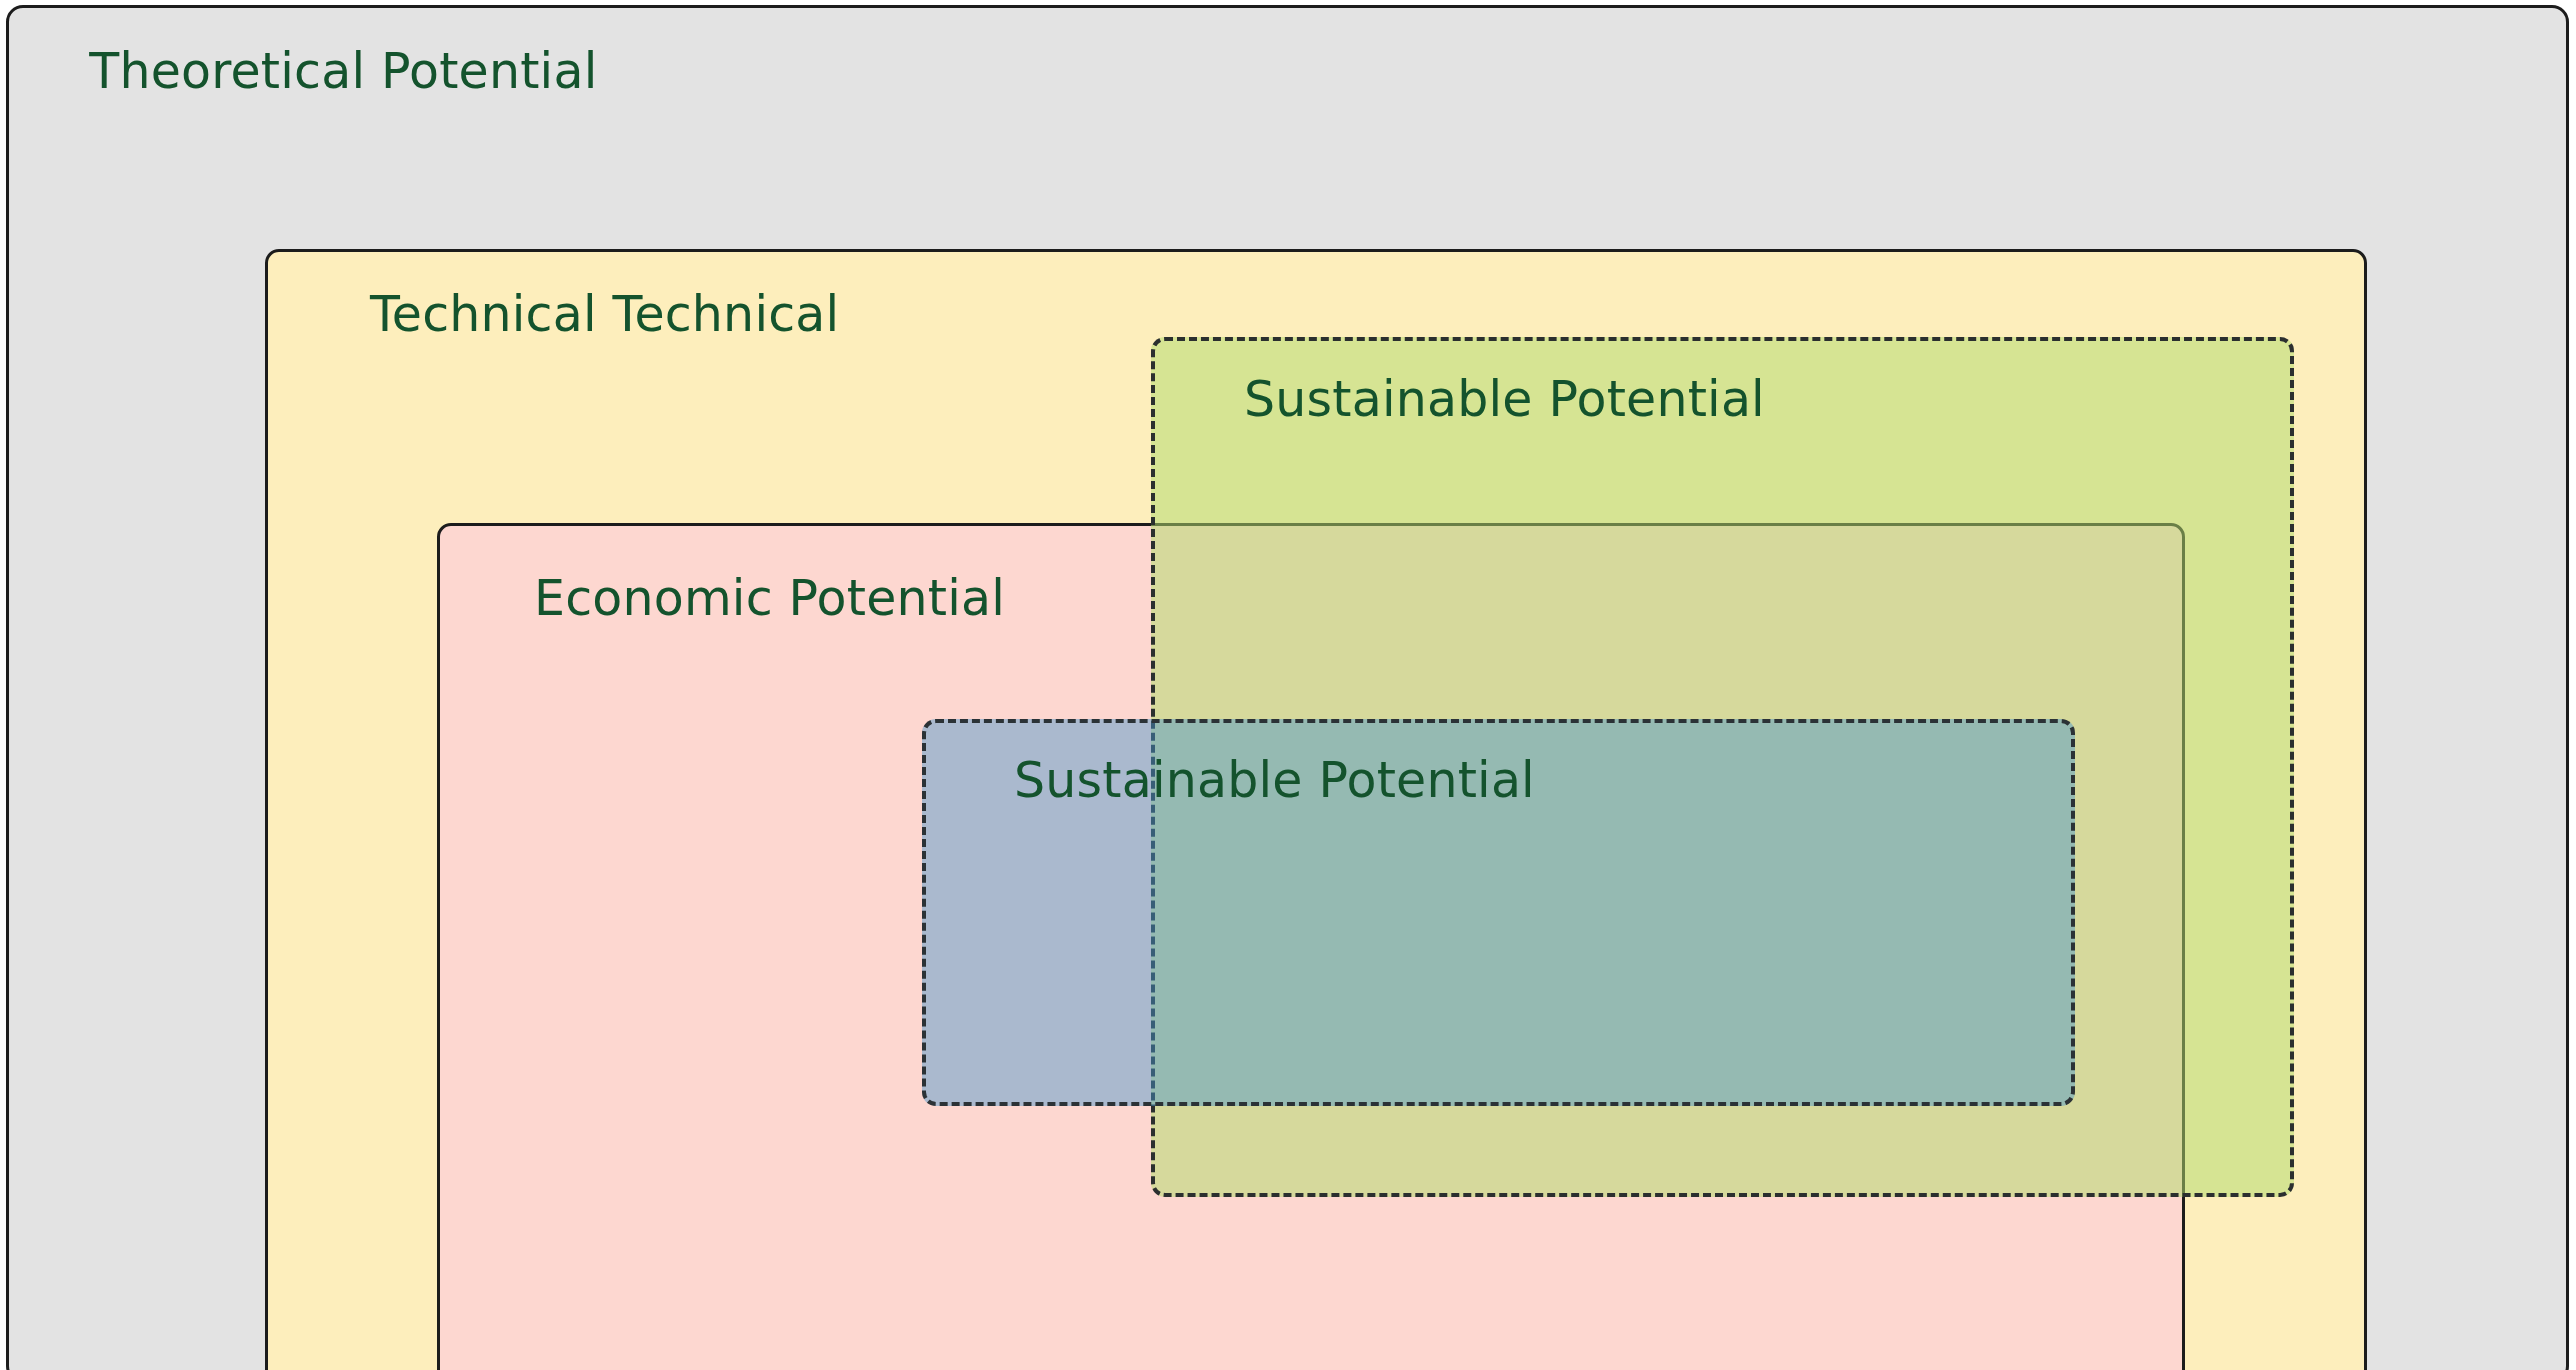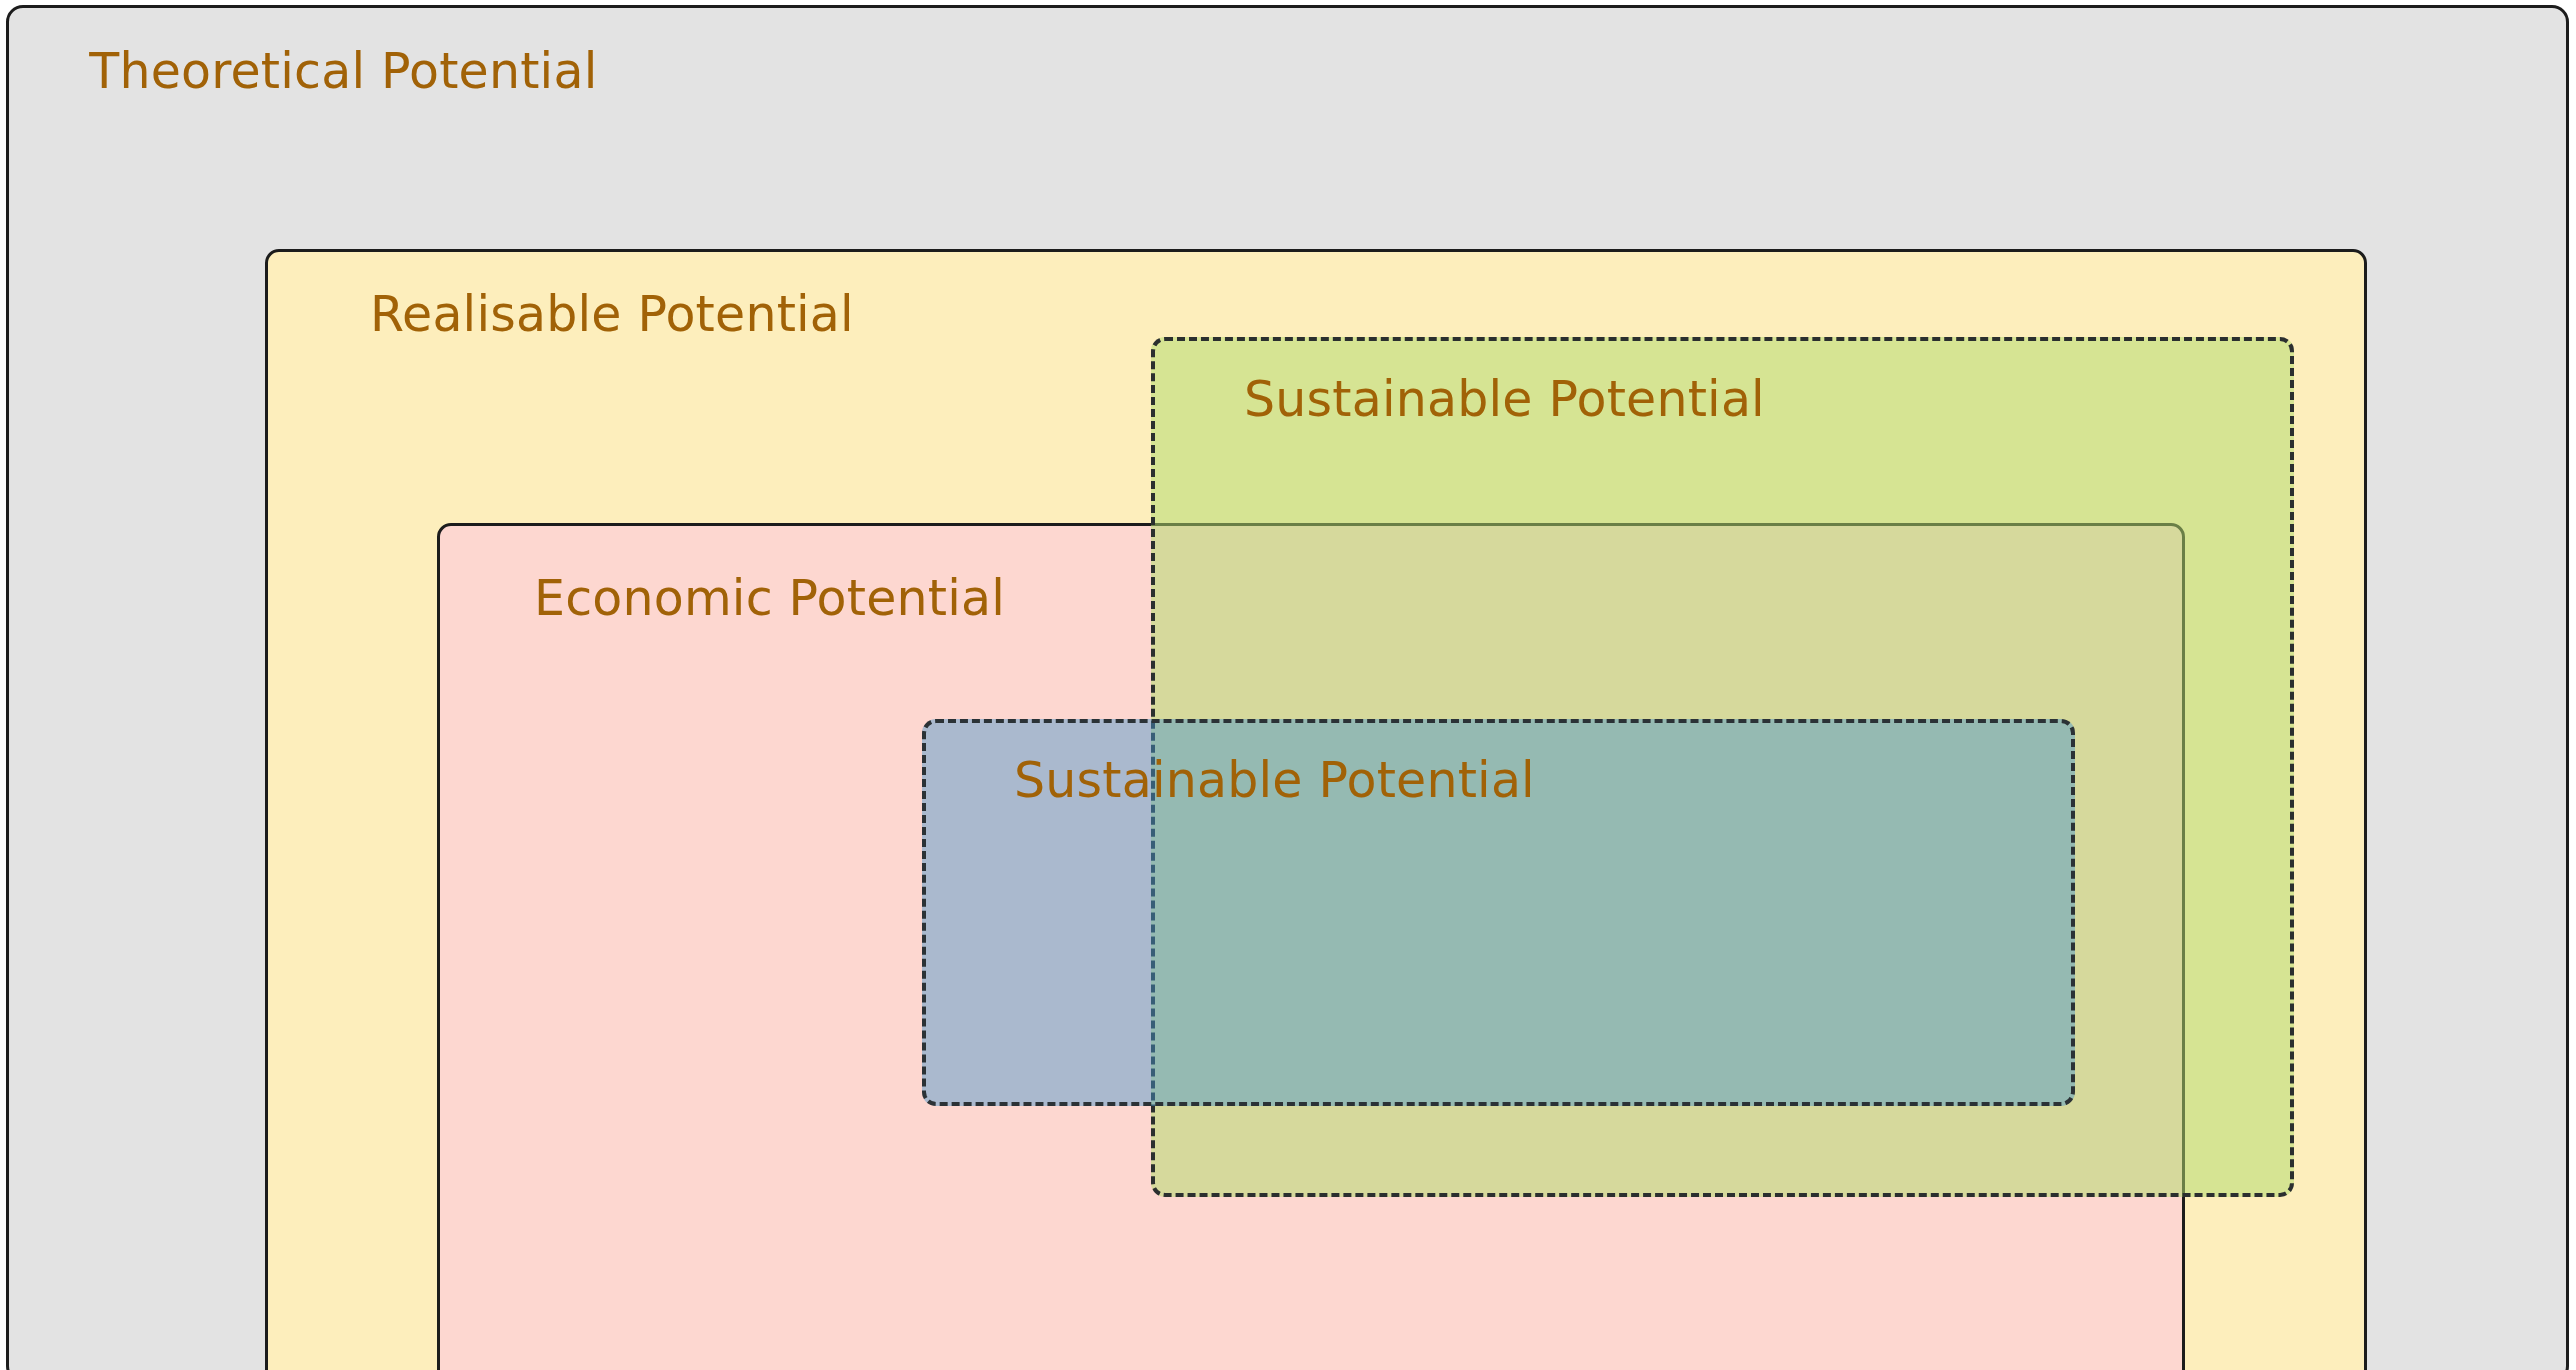--- a/index.html
+++ b/index.html
@@ -20,21 +20,21 @@
 
   
   .box {
     position: absolute;
     box-sizing: border-box;
     border-radius: 14px;
   }
   .box > .box-label {
     position: absolute;
     white-space: nowrap;
-    color: #a16207;
+    color: #14532d;
     font-size: 49px;
     line-height: 1;
     letter-spacing: 0.2px;
   }
 
   
   #theoretical {
     left: 6.3px;
     top: 4.7px;
     width: 2563px;
@@ -112,21 +112,21 @@
 </head>
 <body>
 
 <div id="stage">
 
   <div class="box" id="theoretical">
     <span class="box-label">Theoretical Potential</span>
   </div>
 
   <div class="box" id="technical">
-    <span class="box-label">Realisable Potential</span>
+    <span class="box-label">Technical Technical</span>
   </div>
 
   <div class="box" id="economic">
     <span class="box-label">Economic Potential</span>
   </div>
 
   <div class="box" id="sustainable">
     <span class="box-label">Sustainable Potential</span>
   </div>
 

